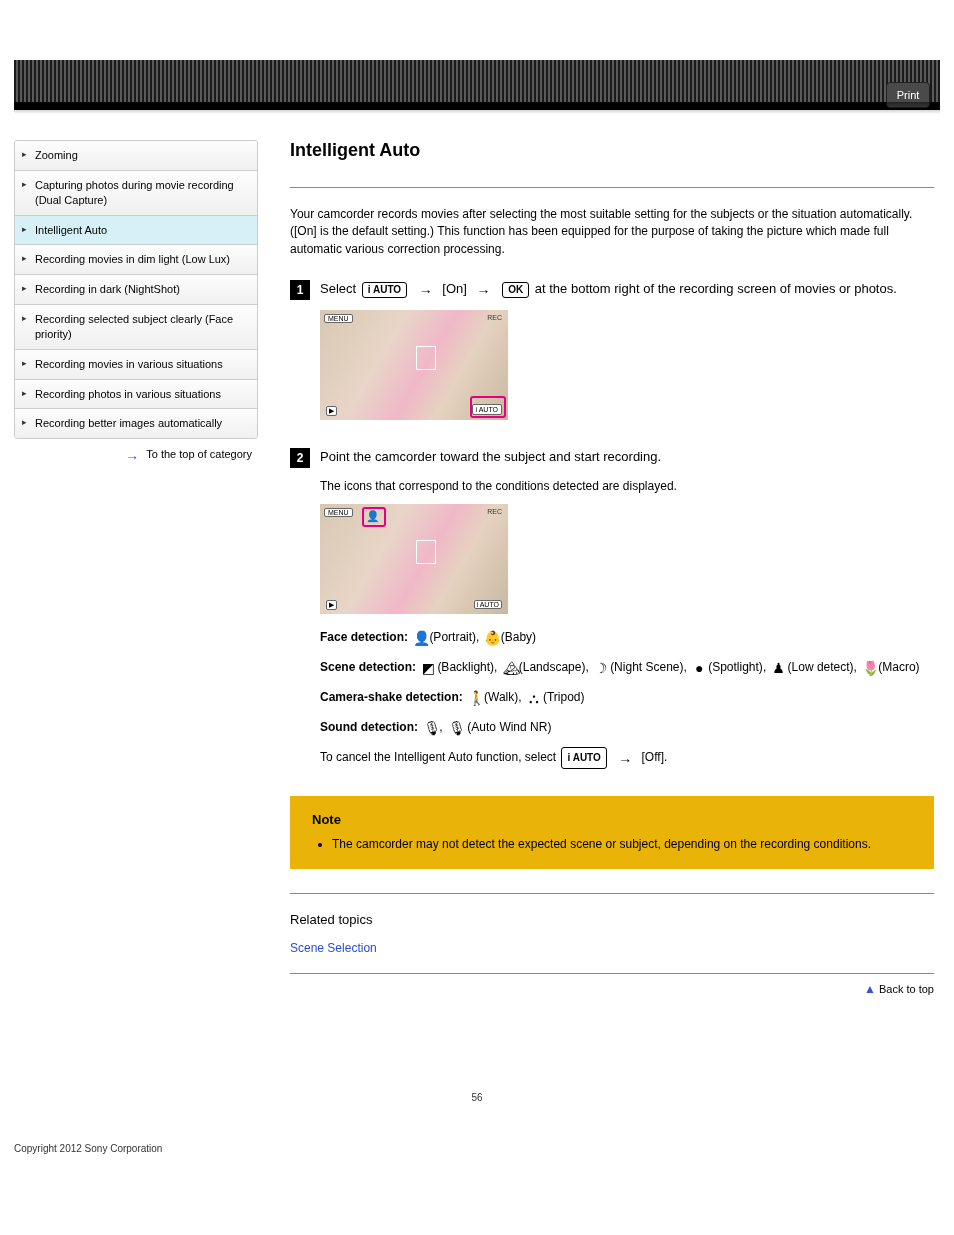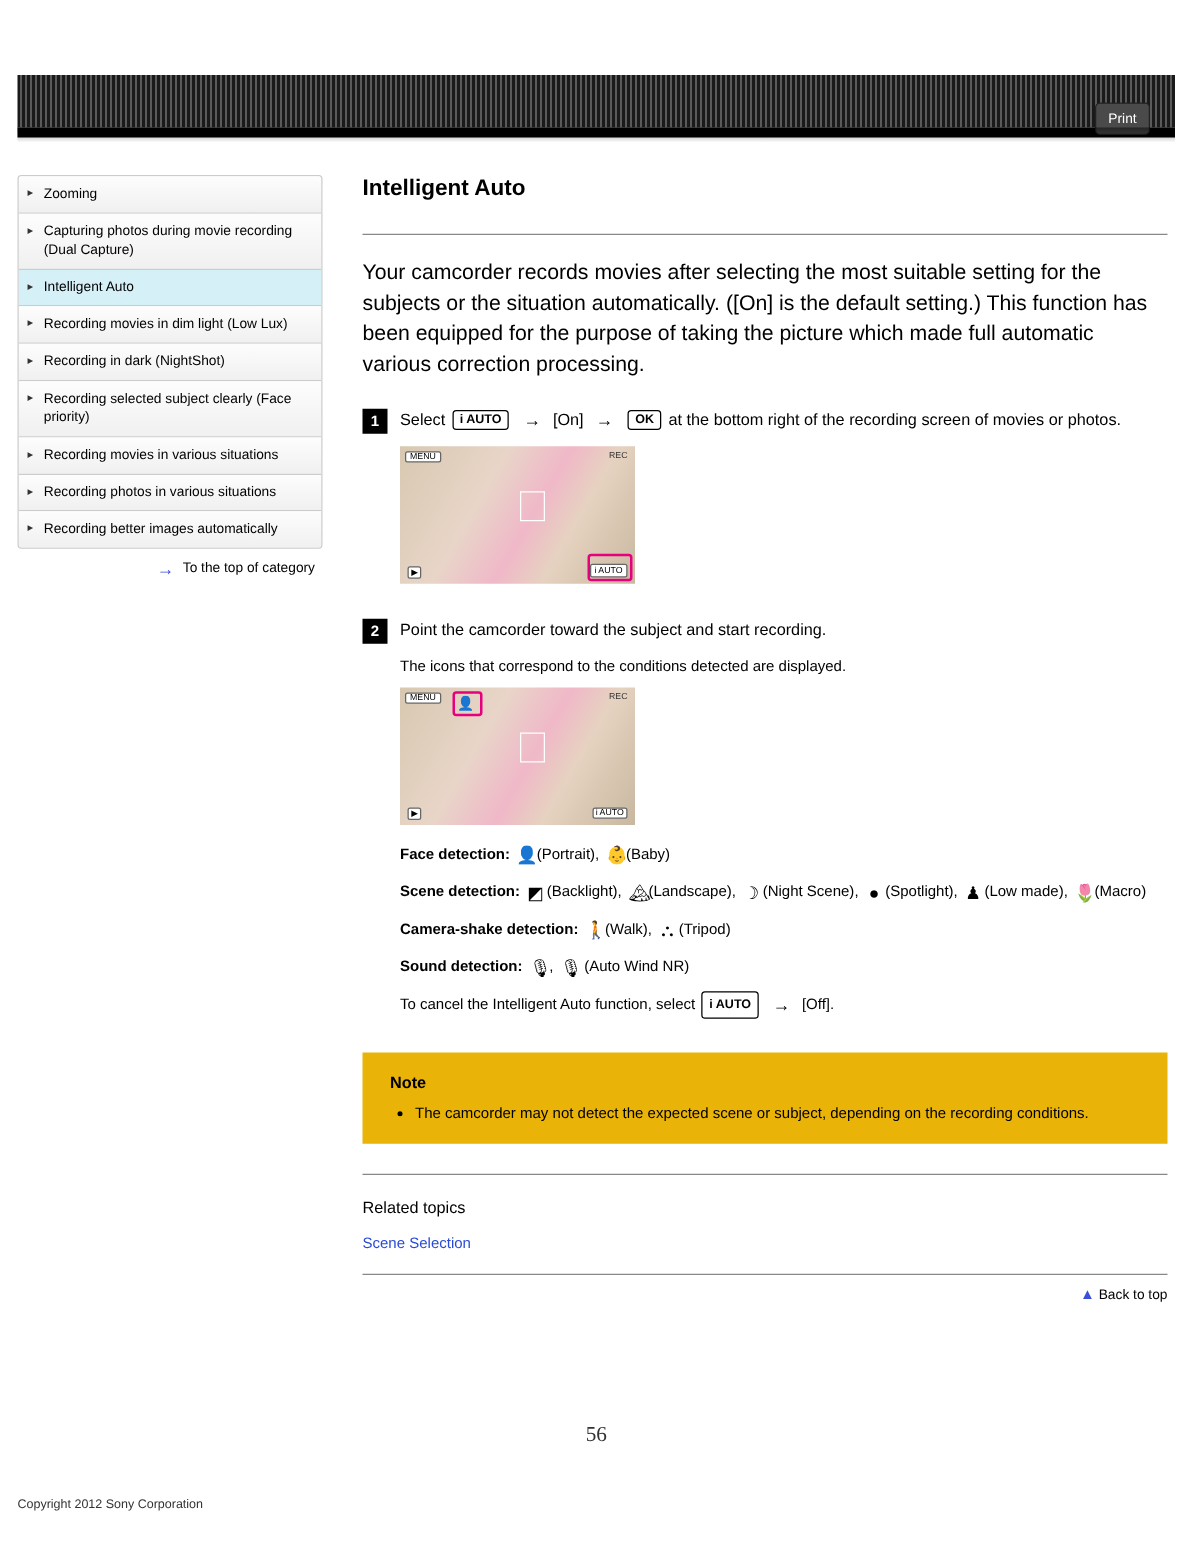--- a/index.html
+++ b/index.html
@@ -14,21 +14,21 @@
   }
   .header-band::after {
     content: "";
     position: absolute;
     left: 0; right: 0; bottom: -12px;
     height: 12px;
     background: linear-gradient(to bottom, rgba(0,0,0,0.5), rgba(0,0,0,0));
   }
   .print-btn {
     position: absolute;
-    right: 20px;
+    right: 10px;
     top: 22px;
     width: 44px;
     height: 26px;
     background: #4a4a4a;
     border-radius: 4px;
     border: 1px solid #222;
     color: #fff;
     font-size: 11px;
     display: flex;
     align-items: center;
@@ -62,21 +62,21 @@
     display:inline-block;
     vertical-align:middle;
     font-size:14px;
     color:#3b4fd8;
     margin-right:4px;
   }
 
   .main { flex: 1; padding-right: 6px; }
   .main h1 { font-size: 18px; font-weight: bold; margin-bottom: 26px; }
   .main hr.sep { border: none; border-top: 1px solid #888; margin: 8px 0 18px; }
-  .main p { font-size: 17px; line-height: 1.45; margin-bottom: 6px; }
+  .main p { font-size: 12px; line-height: 1.45; margin-bottom: 6px; }
 
   .step { margin-bottom: 28px; }
   .step-head { display:flex; align-items:flex-start; margin-bottom:10px; }
   .step-num {
     width: 20px; height: 20px;
     background:#000; color:#fff;
     display:inline-flex; align-items:center; justify-content:center;
     font-weight:bold; font-size:12px; margin-right:10px; flex:0 0 20px;
   }
   .step-text { font-size:13px; line-height:1.4; }
@@ -138,21 +138,21 @@
   .note-box li { font-size:12px; line-height:1.5; }
 
   .related { margin-top:24px; }
   .related h3 { font-size:13px; font-weight:normal; margin: 6px 0 14px; }
   .related a { color:#2a4bd7; font-size:12px; text-decoration:none; }
 
   .back-top { margin-top:18px; text-align:right; font-size:11px; border-top:1px solid #888; padding-top:8px; }
   .tri-up { color:#3b4fd8; font-size:12px; }
 
   .footer { margin:28px 14px 40px; font-size:10px; color:#333; }
-  .footer .pg { text-align:center; margin-bottom:40px; font-size:17px;font-family:Liberation Serif, serif; }
+  .footer .pg { text-align:center; margin-bottom:40px; font-size:10px; }
 </style>
 </head>
 <body>
 
 <div class="header-band">
   <div class="print-btn">Print</div>
 </div>
 
 <div class="page-wrap">
   <aside class="sidebar">
@@ -222,21 +222,21 @@
           <b>Face detection:</b>
           <span class="glyph">👤</span><span>(Portrait), </span>
           <span class="glyph">👶</span><span>(Baby)</span>
         </div>
         <div class="row">
           <b>Scene detection:</b>
           <span class="glyph">◩</span><span>(Backlight)</span>,
           <span class="glyph">🏔</span><span>(Landscape)</span>,
           <span class="glyph">☽</span><span>(Night Scene)</span>,
           <span class="glyph">●</span><span>(Spotlight)</span>,
-          <span class="glyph">♟</span><span>(Low made)</span>,
+          <span class="glyph">♟</span><span>(Low detect)</span>,
           <span class="glyph">🌷</span><span>(Macro)</span>
         </div>
         <div class="row">
           <b>Camera-shake detection:</b>
           <span class="glyph">🚶</span><span>(Walk)</span>,
           <span class="glyph">⛬</span><span>(Tripod)</span>
         </div>
         <div class="row">
           <b>Sound detection:</b>
           <span class="glyph">🎙</span>, <span class="glyph">🎙</span>

